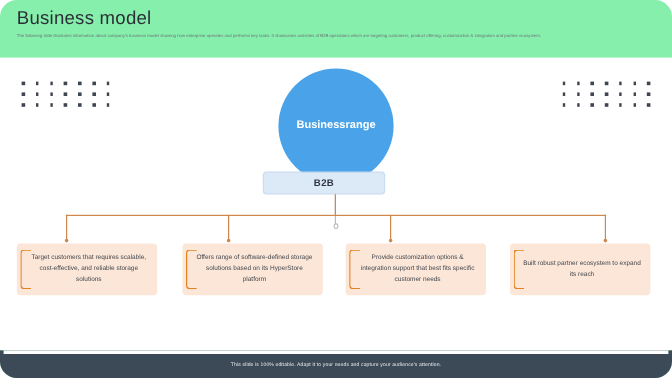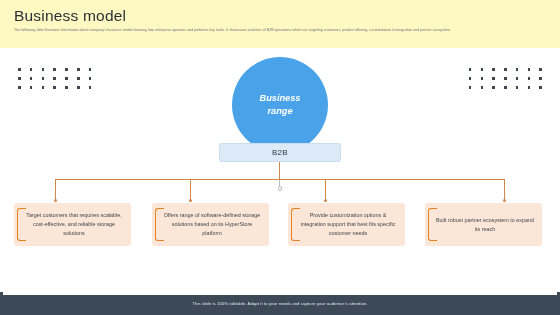--- a/index.html
+++ b/index.html
@@ -8,22 +8,23 @@
     padding: 0;
     background: #ffffff;
   }
   body {
     font-family: "Liberation Sans", sans-serif;
   }
   .slide {
     position: relative;
     width: 560px;
     height: 315px;
-    background: #fef9c3;
+    background: #86efac;
     overflow: hidden;
+    border-radius: 14px;
   }
 
   
   .header {
     position: absolute;
     left: 0;
     top: 0;
     width: 560px;
     padding: 0;
   }
@@ -78,30 +79,29 @@
   
   .hub-circle {
     position: absolute;
     left: 232px;
     top: 9px;
     width: 96px;
     height: 96px;
     border-radius: 50%;
     background: #4aa3e8;
     display: flex;
-    flex-direction: column;
+    flex-direction: row;
     align-items: center;
     justify-content: center;
     color: #ffffff;
     font-size: 9.2px;
     font-weight: 700;
     line-height: 1.45;
     text-align: center;
     box-shadow: 0 0 0 0 rgba(0,0,0,0);
-    font-style: italic;
   }
   .hub-circle .l1,
   .hub-circle .l2 { display: block; }
 
   
   .conn-vert-main {
     position: absolute;
     left: 279.2px;
     top: 105px;
     width: 1px;
@@ -118,30 +118,30 @@
     box-sizing: border-box;
   }
   .node-dot.top-main  { left: 277.5px; top: 102.6px; }
   .node-dot.bot-main  { left: 277.5px; top: 138.2px; }
 
   
   .b2b-box {
     position: absolute;
     left: 219px;
     top: 95px;
-    width: 122px;
+    width: 102px;
     height: 19px;
     background: #dce9f7;
     border: 1px solid #cadcef;
     border-radius: 3px;
     display: flex;
     align-items: center;
     justify-content: center;
     font-size: 8px;
-    font-weight: 400;
+    font-weight: 700;
     color: #2f3540;
     letter-spacing: 0.3px;
     box-sizing: border-box;
   }
 
   
   .conn-stem {
     position: absolute;
     left: 279.4px;
     top: 114px;

